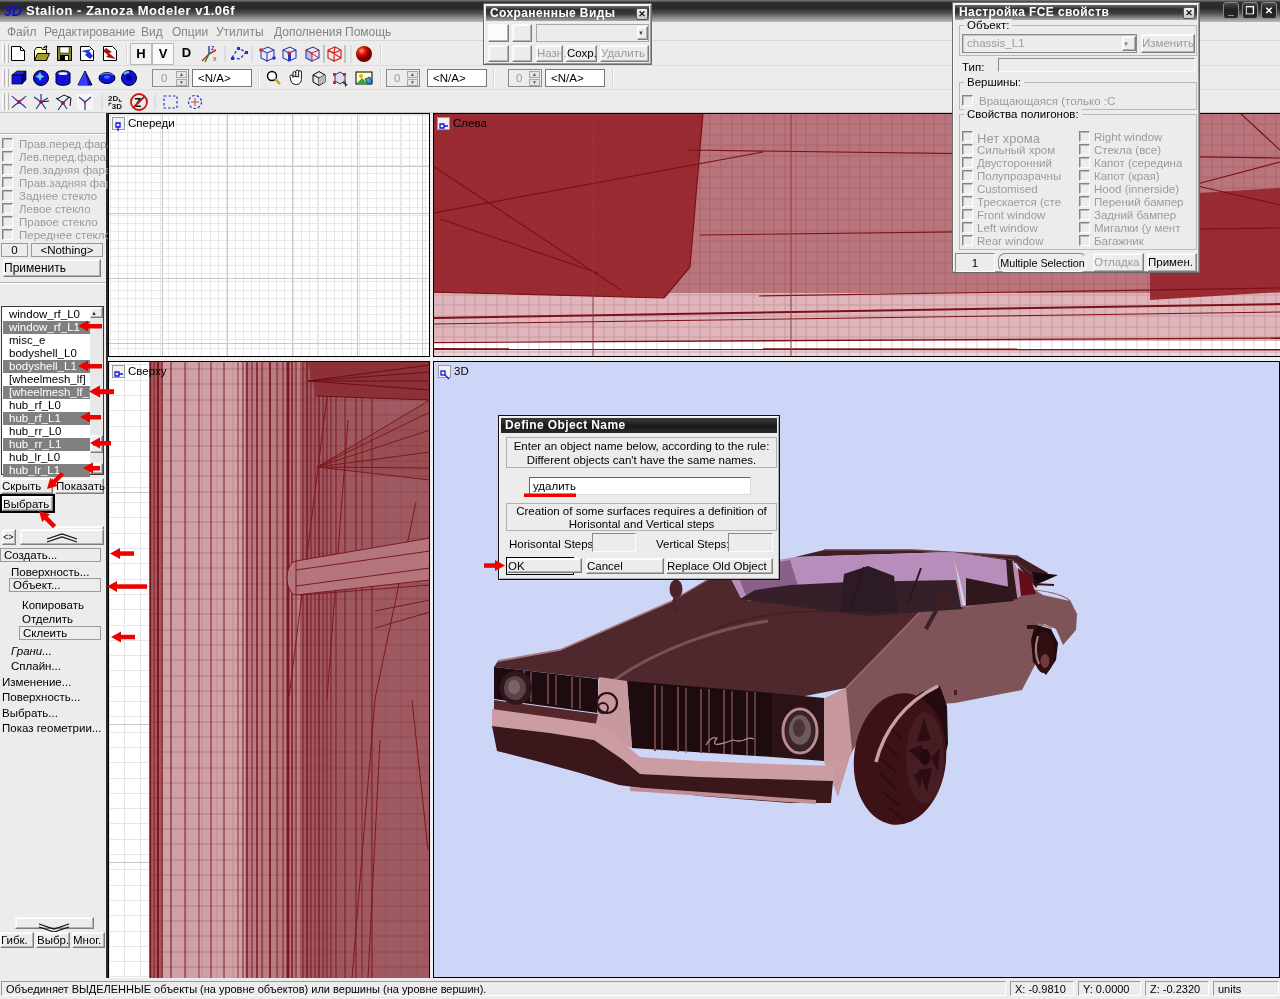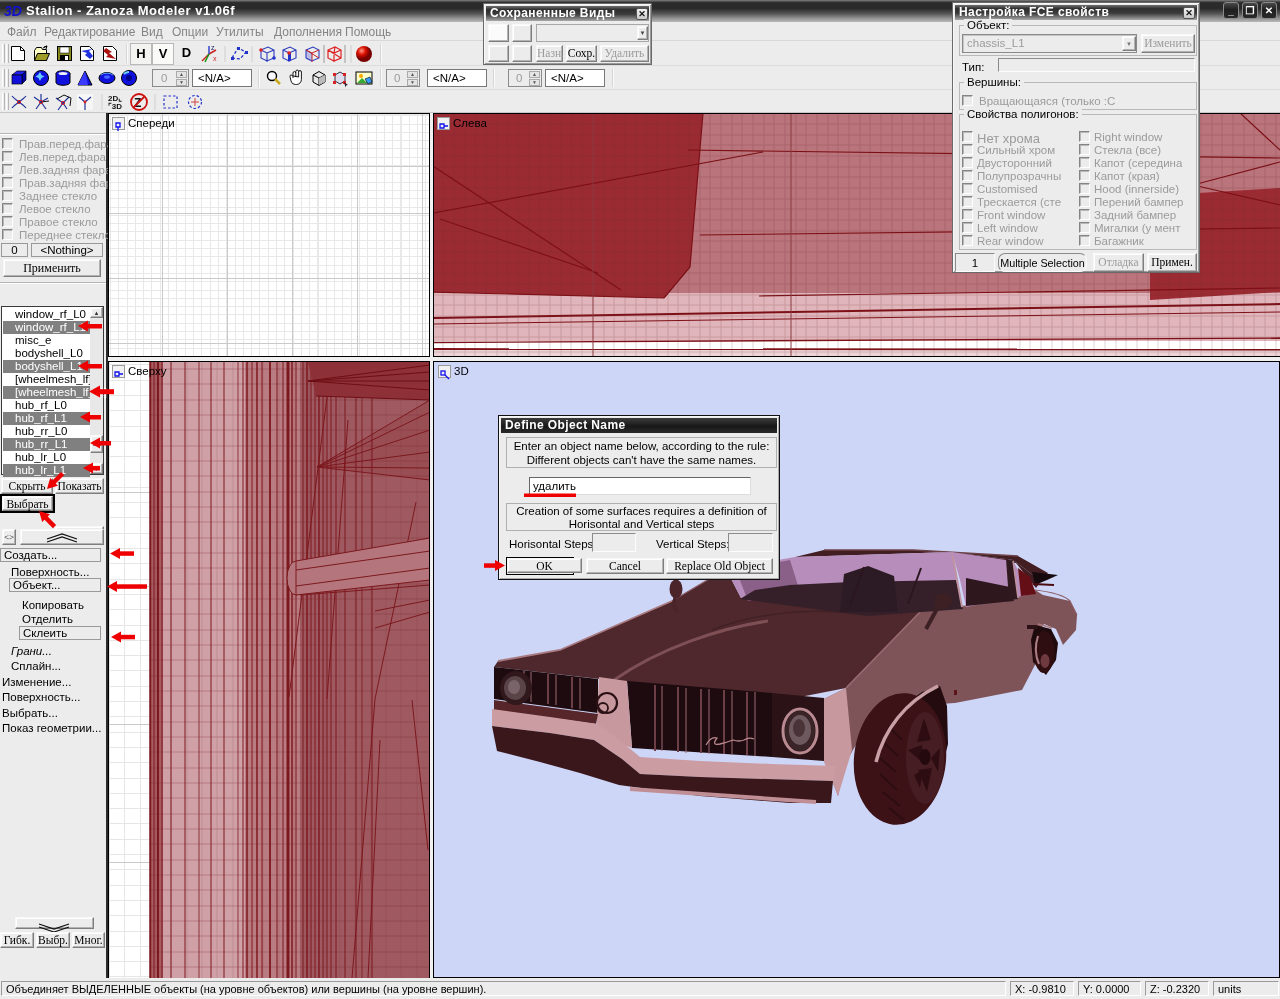--- a/index.html
+++ b/index.html
@@ -16,25 +16,25 @@
 #menubar span{position:absolute;top:3px;color:#848484;font-size:12px;}
 
 .tbrow{left:0;background:#ececec;}
 .sep{position:absolute;width:2px;background:#d6d6d6;border-right:1px solid #fafafa;}
 .grip{position:absolute;width:3px;border-left:1px solid #fff;border-right:1px solid #b5b5b5;}
 .tbtn{position:absolute;width:22px;height:22px;border:1px solid #b9b9b9;background:#f3f3f1;text-align:center;font-weight:bold;font-size:13px;line-height:20px;color:#000;}
 
 #leftpanel{left:0;top:113px;width:108px;height:865px;background:#ececec;border-right:2px solid #2b2b2b;}
 .graytxt{color:#9b9b9b;}
 .cbx{position:absolute;width:11px;height:11px;background:#ececec;border-top:1px solid #848484;border-left:1px solid #848484;border-bottom:1px solid #fff;border-right:1px solid #fff;box-shadow:inset 1px 1px 0 #b7b7b7;}
-.btn{position:absolute;background:#ececec;border-top:1px solid #f8f8f8;border-left:1px solid #f8f8f8;border-bottom:1px solid #7e7e7e;border-right:1px solid #7e7e7e;box-shadow:inset -1px -1px 0 #b3b3b3,inset 1px 1px 0 #fff;text-align:center;color:#000;font-family:Liberation Serif, serif;}
+.btn{position:absolute;background:#ececec;border-top:1px solid #f8f8f8;border-left:1px solid #f8f8f8;border-bottom:1px solid #7e7e7e;border-right:1px solid #7e7e7e;box-shadow:inset -1px -1px 0 #b3b3b3,inset 1px 1px 0 #fff;color:#000;}
 .fld{position:absolute;background:#ececec;border:1px solid #999;}
 
 #listbox{position:absolute;left:1px;top:193px;width:103px;height:169px;background:#fff;border:1px solid #3a3a3a;}
-.li{position:absolute;left:1px;width:87px;height:13px;font-size:11.5px;line-height:13px;padding-left:12px;white-space:nowrap;color:#000;}
+.li{position:absolute;left:1px;width:87px;height:13px;font-size:11.5px;line-height:13px;padding-left:6px;white-space:nowrap;color:#000;}
 .lisel{background:#808080;color:#fff;width:87px;}
 
 .vplab{position:absolute;width:13px;height:13px;background:#f1f1f1;border:1px solid #9a9a9a;}
 .vptxt{position:absolute;font-size:11.5px;color:#000;}
 
 .fwin{position:absolute;background:#ececec;border:1px solid #6a6a6a;box-shadow:inset 1px 1px 0 #f8f8f8,inset -1px -1px 0 #9a9a9a;}
 .ftitle{position:absolute;left:2px;top:2px;right:2px;height:15px;background:linear-gradient(180deg,#6f6f6f 0%,#2e2e2e 25%,#3c3c3c 55%,#777 80%,#a8a8a8 100%);color:#fff;font-weight:bold;font-size:12px;line-height:15px;padding-left:4px;letter-spacing:0.4px;}
 .fclose{position:absolute;width:12px;height:12px;background:linear-gradient(180deg,#f4f4f4,#c9c9c9);border:1px solid #555;border-radius:2px;color:#111;font-size:9px;font-weight:bold;text-align:center;line-height:11px;}
 .group{position:absolute;border:1px solid #b9b9b9;}
 .glabel{position:absolute;top:-7px;left:4px;background:#ececec;padding:0 3px;font-size:11.5px;color:#000;}

